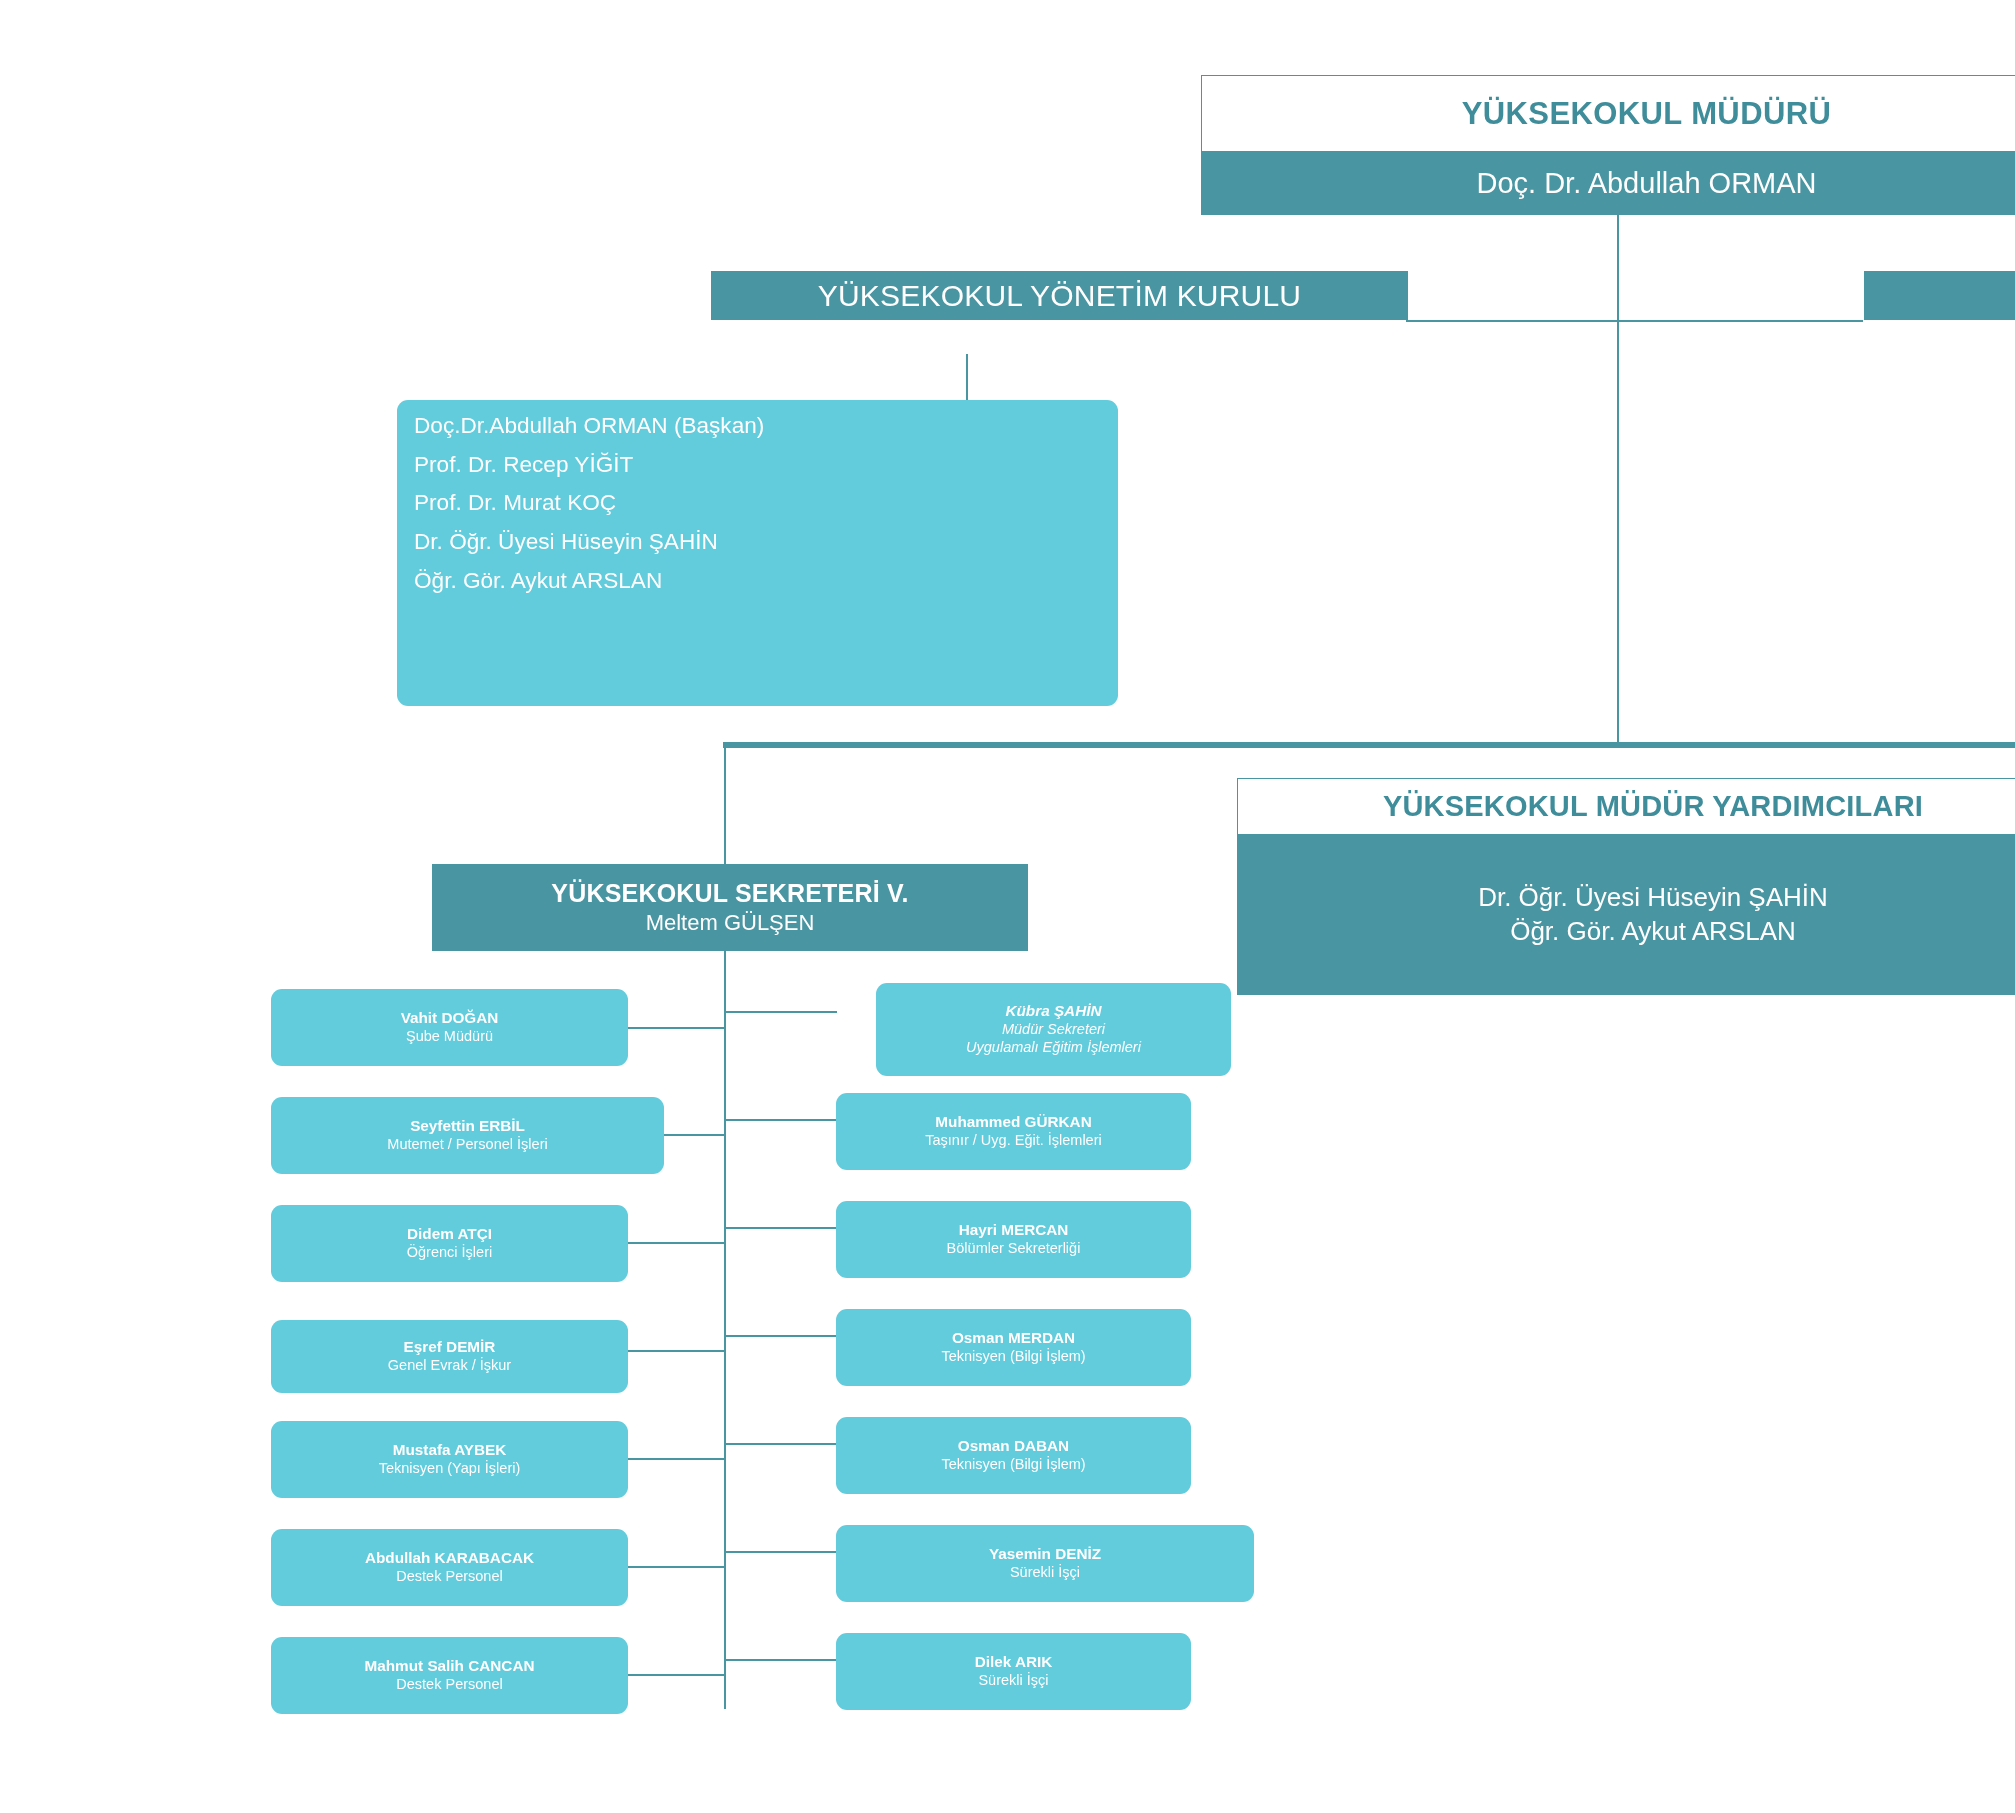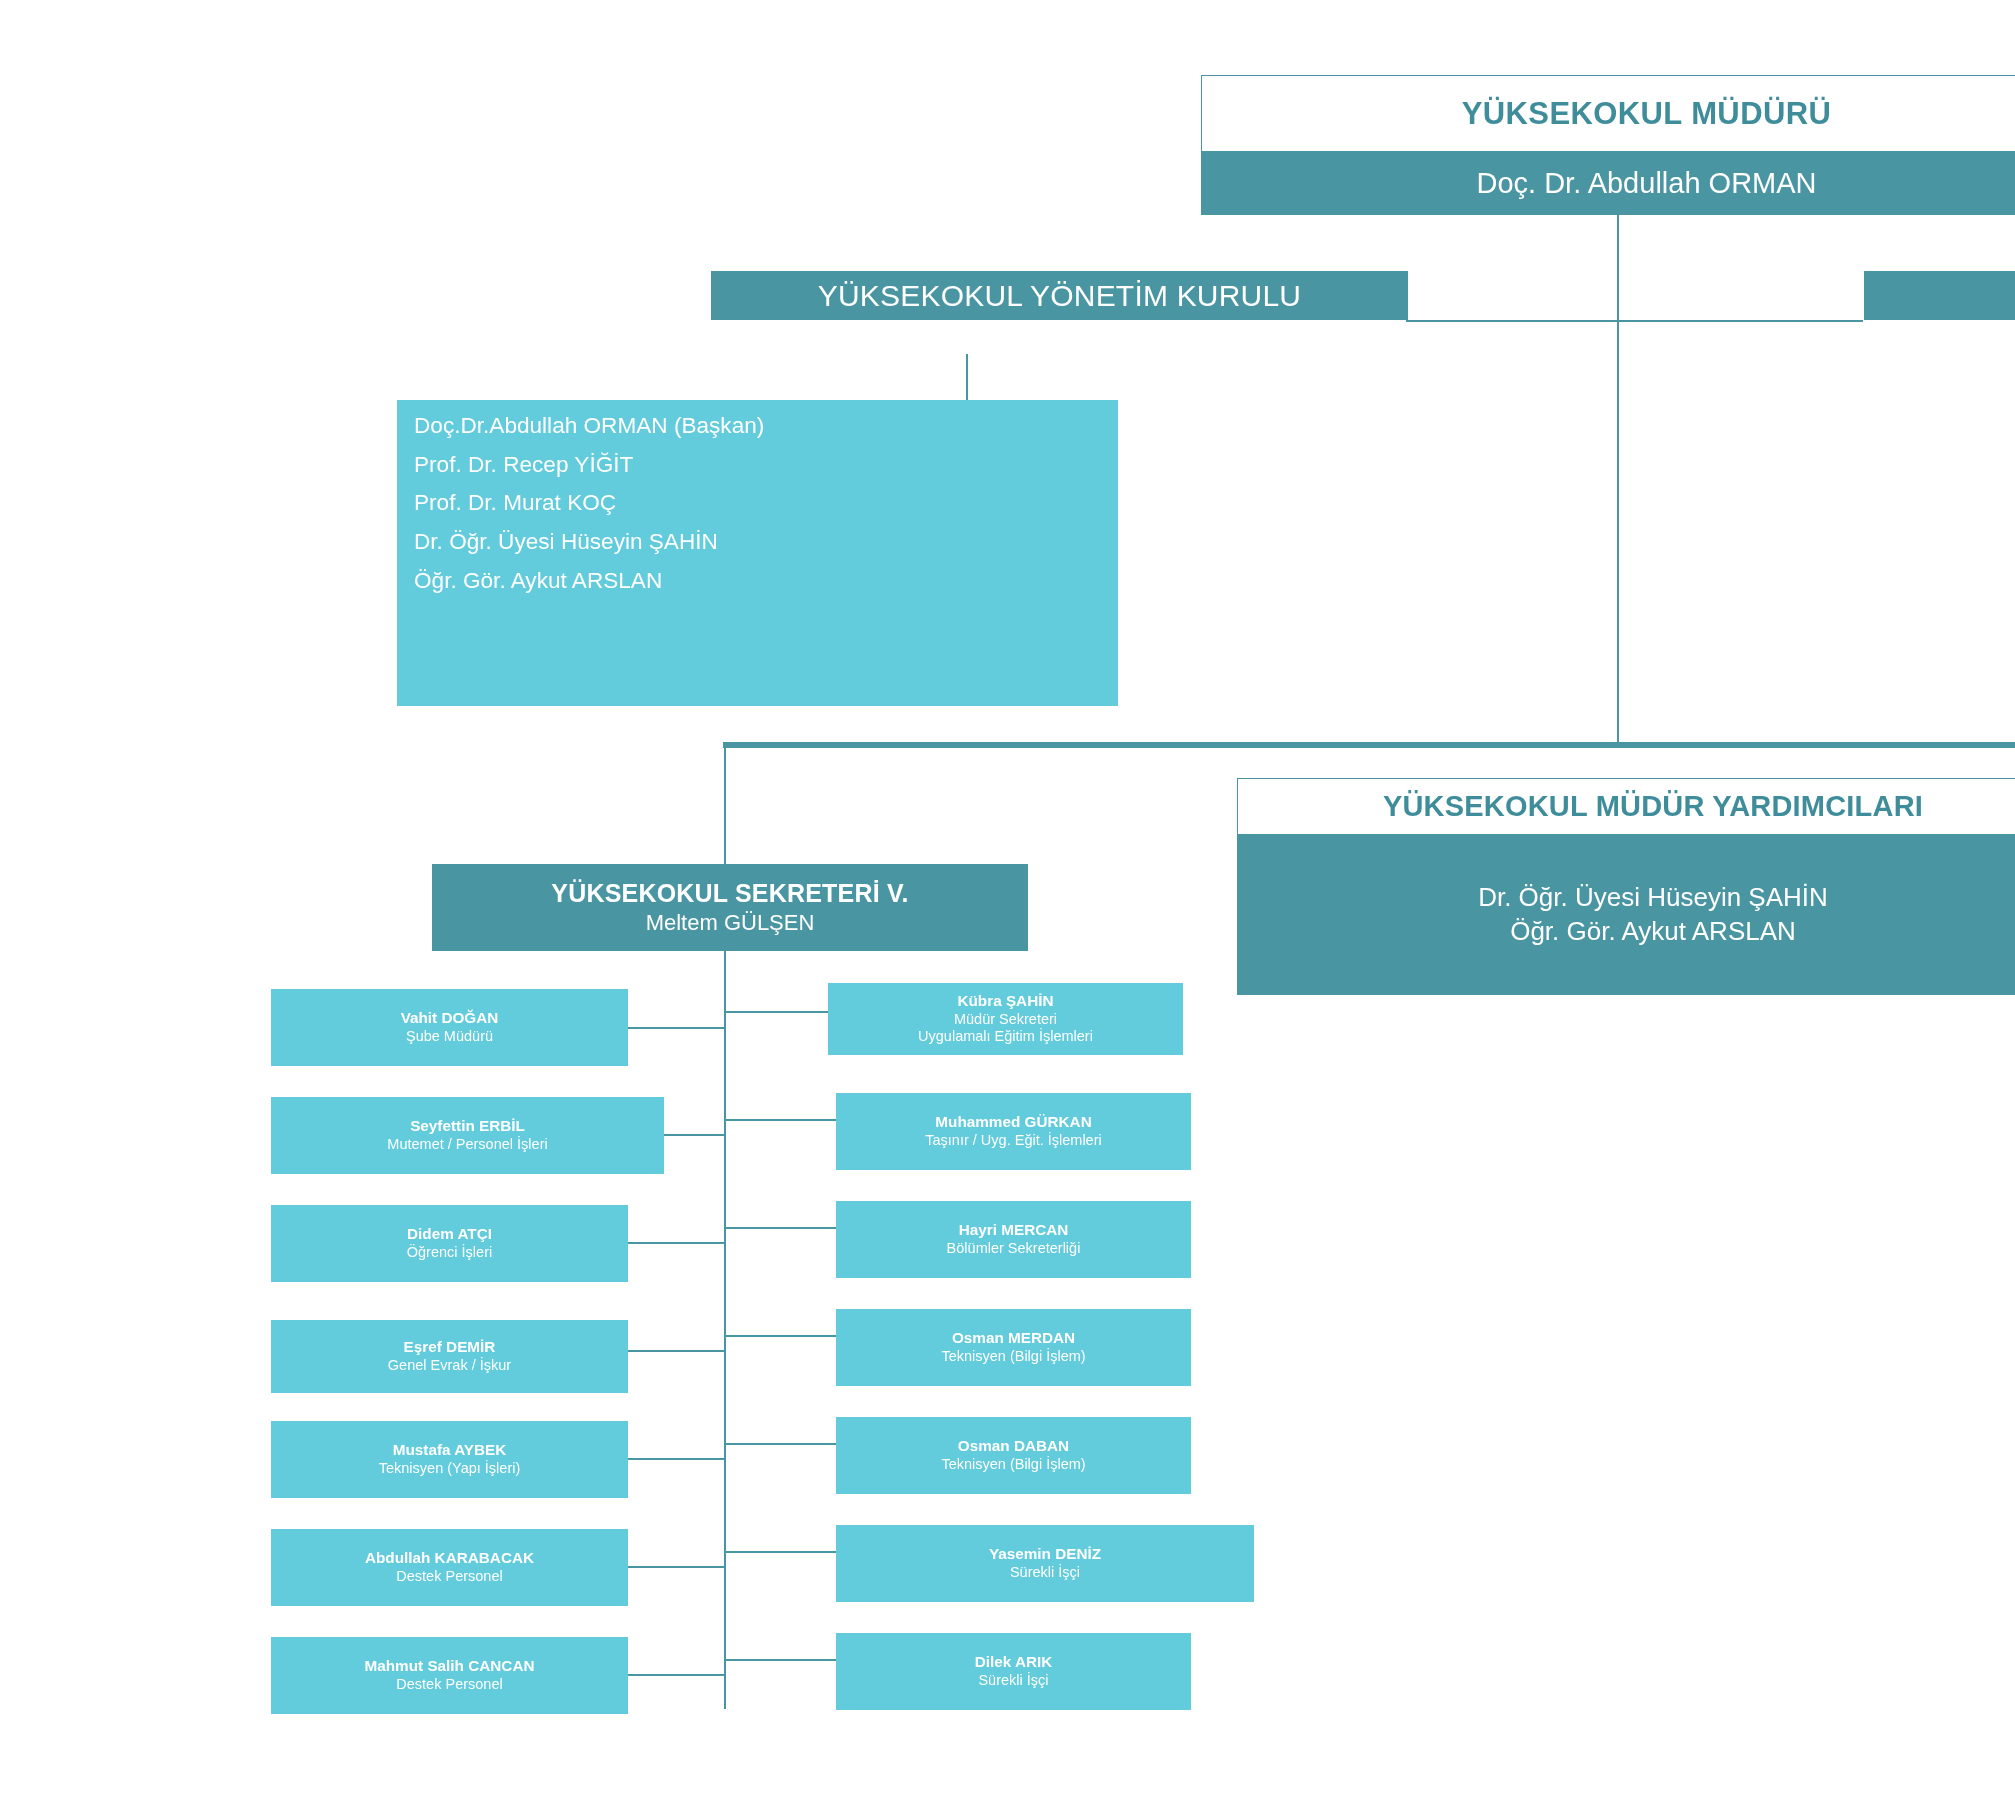--- a/index.html
+++ b/index.html
@@ -11,21 +11,21 @@
   #canvas{
     position:relative;
     width:3224px;
     height:1814px;
     background:#ffffff;
     overflow:hidden;
   }
   
   .box{position:absolute;box-sizing:border-box;}
   .dark{background:#4a95a2;color:#ffffff;}
-  .light{background:#62cbdc;color:#ffffff;}
+  .light{background:#62cbdc;color:#ffffff;border-radius:11px;}
   .white-head{
     background:#ffffff;
     color:#3f8d9b;
     border:1.6px solid #4a95a2;
     border-bottom:none;
   }
   .ctr{display:flex;align-items:center;justify-content:center;text-align:center;}
 
   
   .line{position:absolute;background:#4a95a2;}
@@ -157,21 +157,21 @@
       <div class="t-staff-role">Destek Personel</div>
     </div>
   </div>
   <div class="box light ctr" style="left:271px;top:1637px;width:357px;height:77px;">
     <div class="staff-inner">
       <div class="t-staff-name">Mahmut Salih CANCAN</div>
       <div class="t-staff-role">Destek Personel</div>
     </div>
   </div>
 
-  <div class="box light ctr" style="left:828px;top:983px;width:355px;height:72px;">
+  <div class="box light ctr" style="left:876px;top:983px;width:355px;height:93px;font-style:italic;">
     <div class="staff-inner">
       <div class="t-staff-name">Kübra ŞAHİN</div>
       <div class="t-staff-role">Müdür Sekreteri</div>
       <div class="t-staff-role">Uygulamalı Eğitim İşlemleri</div>
     </div>
   </div>
   <div class="box light ctr" style="left:836px;top:1093px;width:355px;height:77px;">
     <div class="staff-inner">
       <div class="t-staff-name">Muhammed GÜRKAN</div>
       <div class="t-staff-role">Taşınır / Uyg. Eğit. İşlemleri</div>

